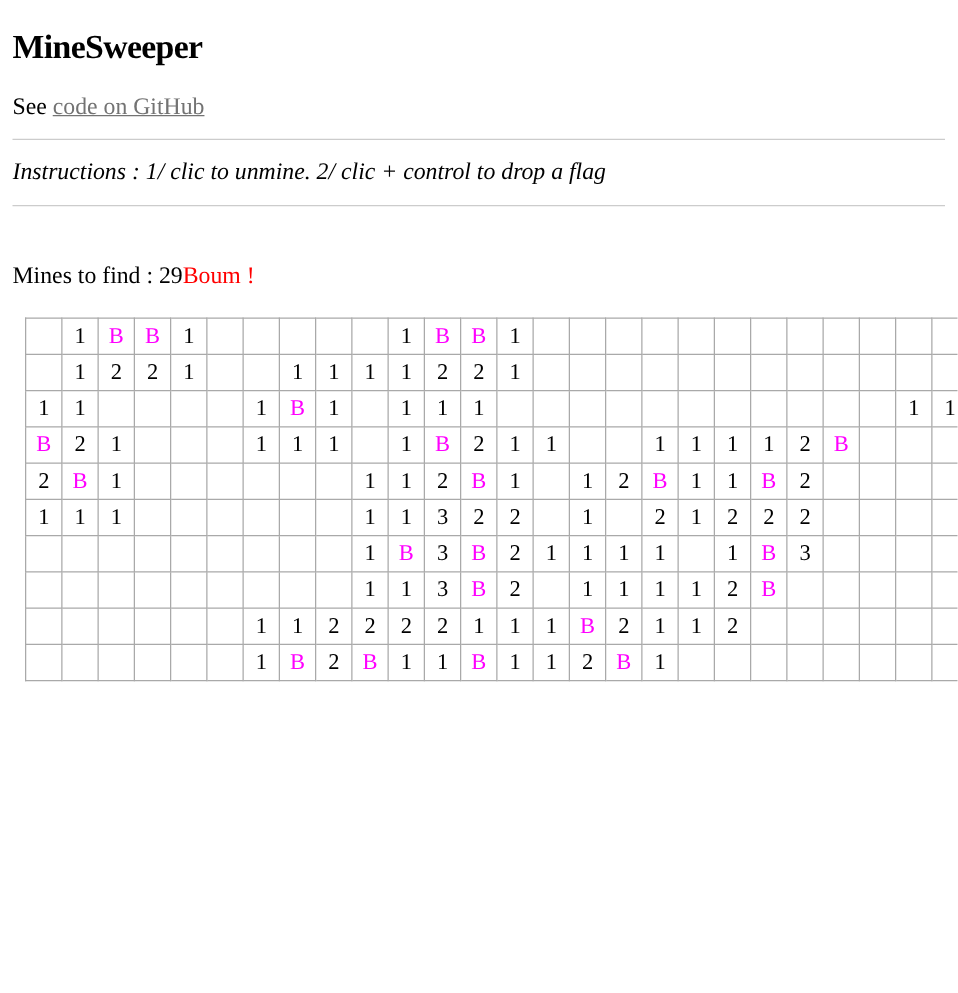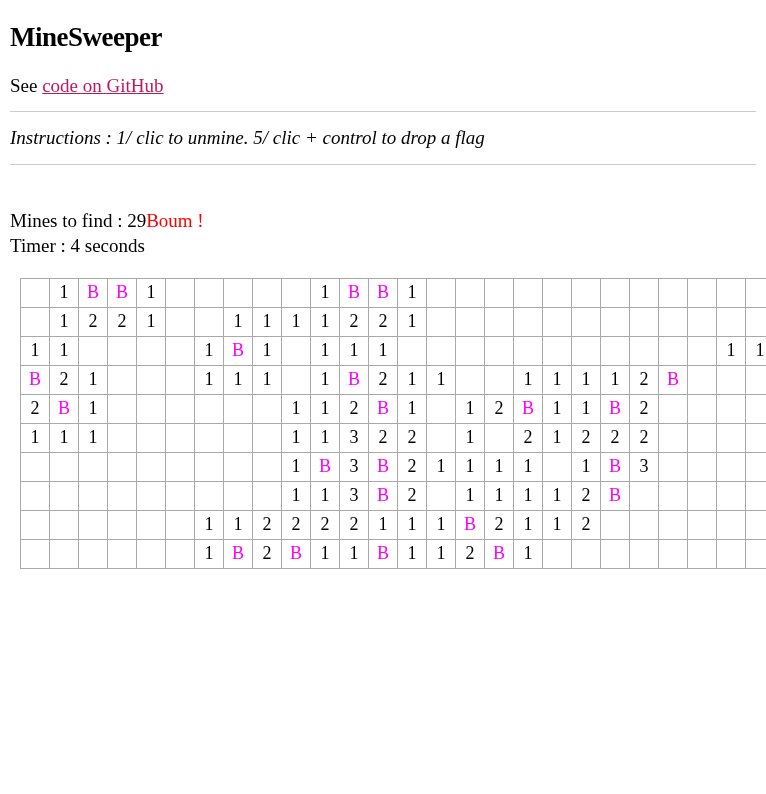--- a/index.html
+++ b/index.html
@@ -23,21 +23,21 @@
     font-size: 27px;
     font-weight: bold;
     margin: 14px 0 22px 0;
     letter-spacing: -0.5px;
   }
   .see-line {
     font-size: 19px;
     margin: 0 0 14px 0;
   }
   .see-line a {
-    color: #be185d;
+    color: #737373;
   }
   hr.rule {
     border: none;
     border-top: 1px solid #cccccc;
     margin: 14px 0 14px 0;
     height: 0;
   }
   .instructions {
     font-style: italic;
     font-size: 19px;
@@ -98,28 +98,27 @@
 
 <div class="page">
 
   <h1 class="title">MineSweeper</h1>
 
   <div class="see-line"><span>See </span><a href="#">code on GitHub</a></div>
 
   <hr class="rule">
 
   <div class="instructions">
-    <div>Instructions : 1/ clic to unmine. 5/ clic + control to drop a flag</div>
+    <div>Instructions : 1/ clic to unmine. 2/ clic + control to drop a flag</div>
   </div>
 
   <hr class="rule">
 
   <div class="status">
     <div class="status-row"><span>Mines to find : 29</span><span class="boum">Boum !</span></div>
-    <div class="status-row"><span>Timer : 4 seconds</span></div>
   </div>
 
   <table class="grid">
     <tbody>
         <tr>
           <td class="hidden-cell"></td>
           <td class="num">1</td>
           <td class="mine-text">B</td>
           <td class="mine-text">B</td>
           <td class="num">1</td>

